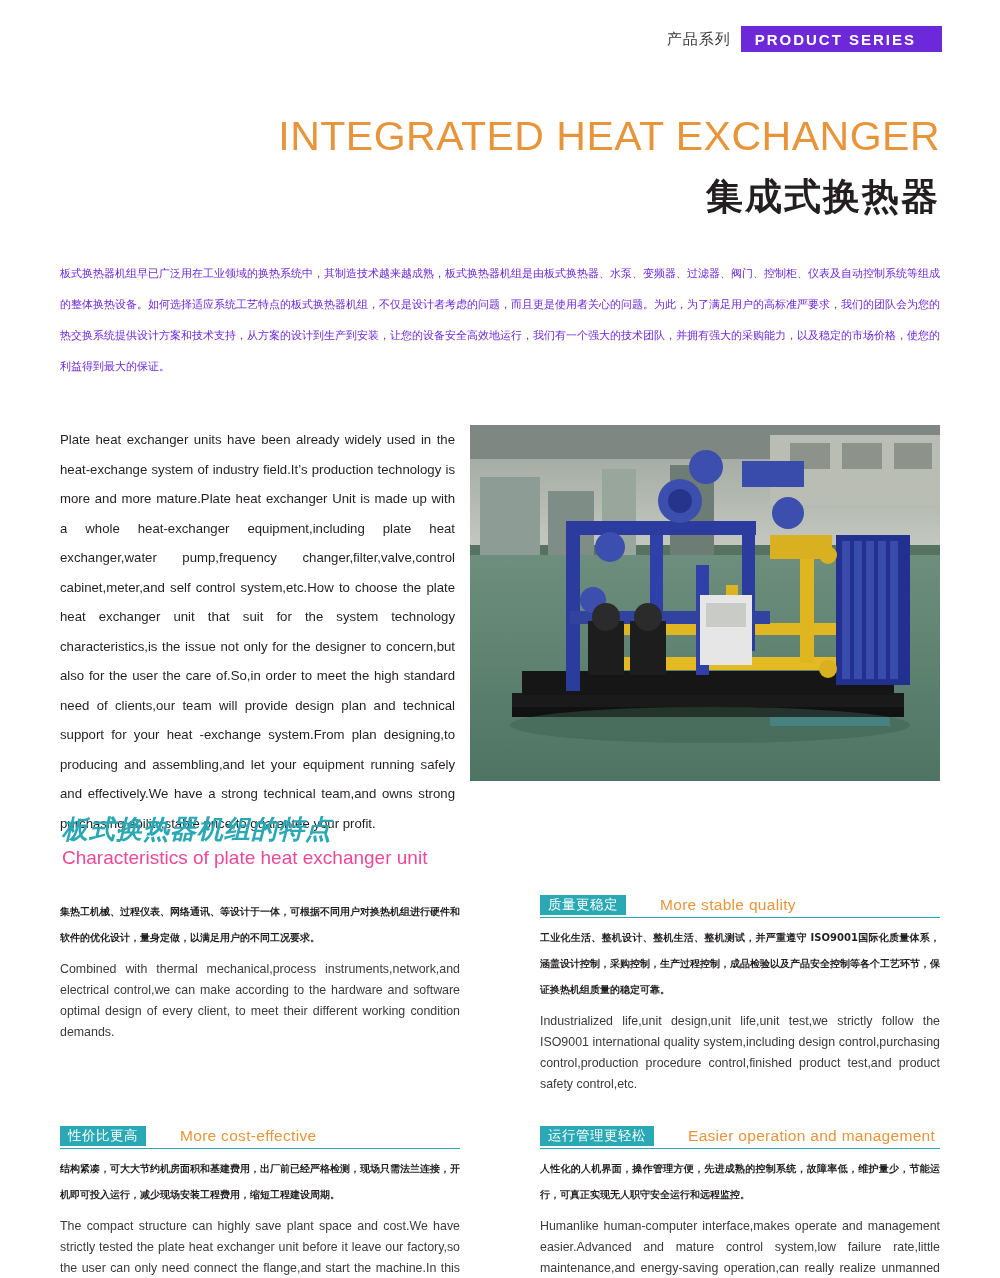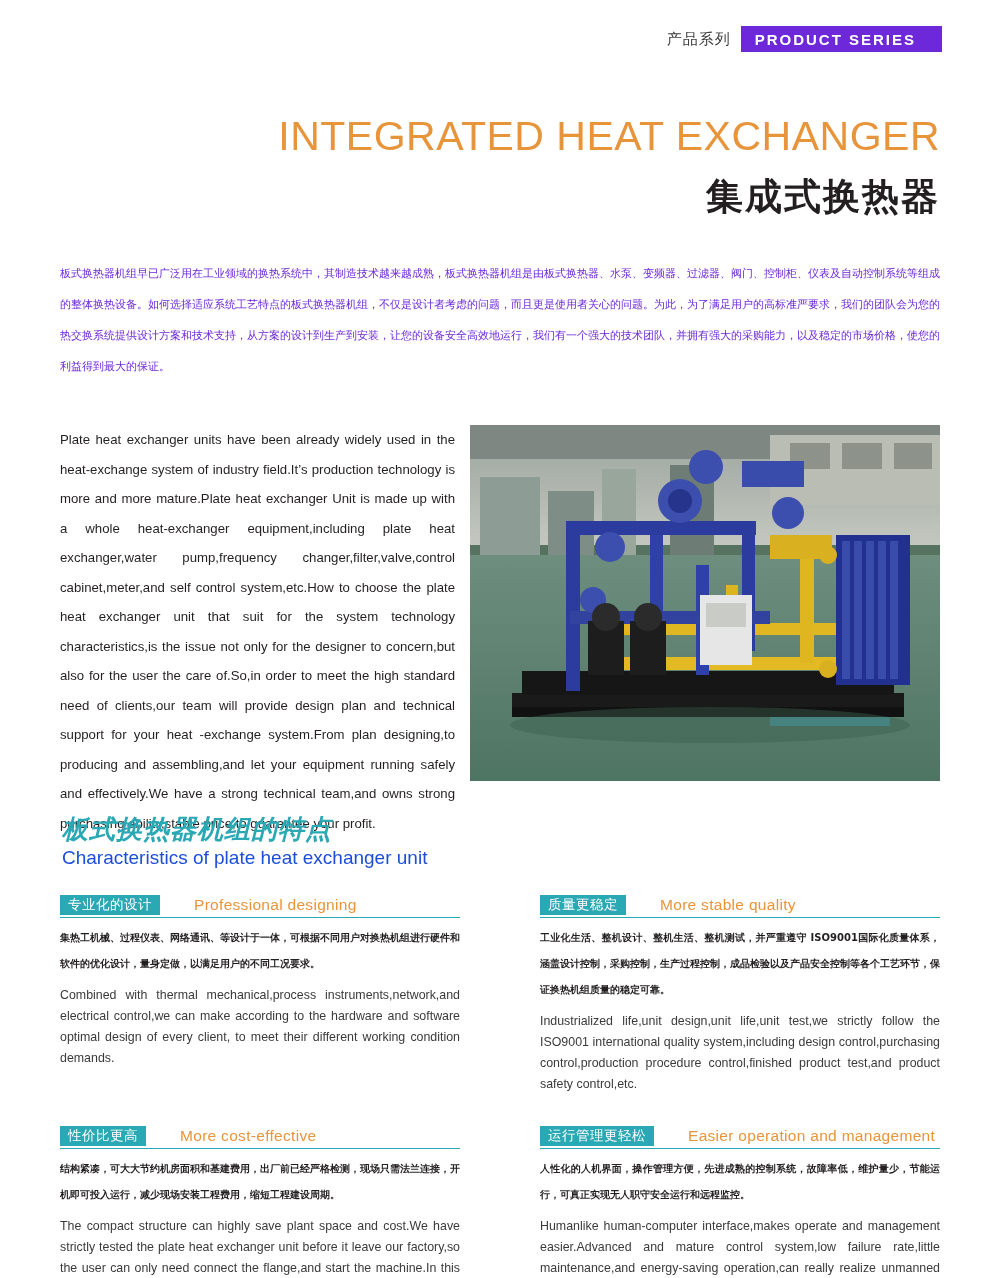--- a/index.html
+++ b/index.html
@@ -120,21 +120,21 @@
     font-family: "DejaVu Sans", sans-serif;
     font-weight: bold;
     letter-spacing: 1px;
     font-style: italic;
   }
   .char-en {
     position: absolute;
     top: 847px;
     left: 62px;
     font-size: 19px;
-    color: #1d4ed8;
+    color: #ec4899;
     font-family: "Liberation Sans", sans-serif;
   }
 
   
   .features {
     position: absolute;
     top: 892px;
     left: 60px;
     width: 880px;
     display: grid;
@@ -284,24 +284,20 @@
     <ellipse cx="240" cy="300" rx="200" ry="18" fill="#3c5f50" opacity="0.45"></ellipse>
   </svg>
 </div>
 
 <div class="char-cn">板式换热器机组的特点</div>
 <div class="char-en">Characteristics of plate heat exchanger unit</div>
 
 <div class="features">
 
   <div class="feature">
-    <div class="feat-head">
-      <span class="feat-tag">专业化的设计</span>
-      <span class="feat-en">Professional designing</span>
-    </div>
     <div class="feat-cn">集热工机械、过程仪表、网络通讯、等设计于一体，可根据不同用户对换热机组进行硬件和软件的优化设计，量身定做，以满足用户的不同工况要求。</div>
     <div class="feat-body-en">Combined with thermal mechanical,process instruments,network,and electrical control,we can make according to the hardware and software optimal design of every client, to meet their different working condition demands.</div>
   </div>
 
   <div class="feature">
     <div class="feat-head">
       <span class="feat-tag">质量更稳定</span>
       <span class="feat-en">More stable quality</span>
     </div>
     <div class="feat-cn">工业化生活、整机设计、整机生活、整机测试，并严重遵守 ISO9001国际化质量体系，涵盖设计控制，采购控制，生产过程控制，成品检验以及产品安全控制等各个工艺环节，保证换热机组质量的稳定可靠。</div>

